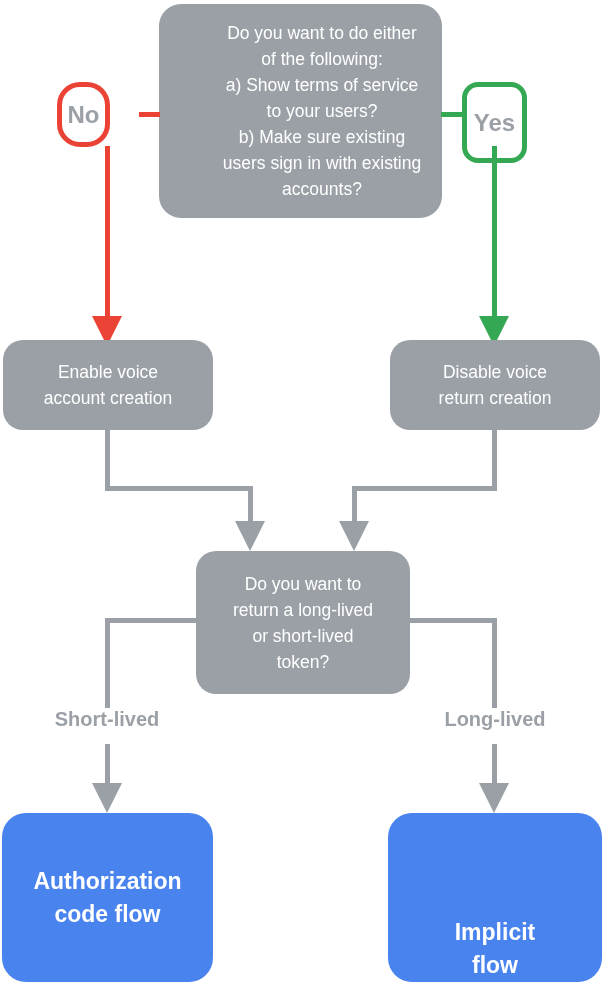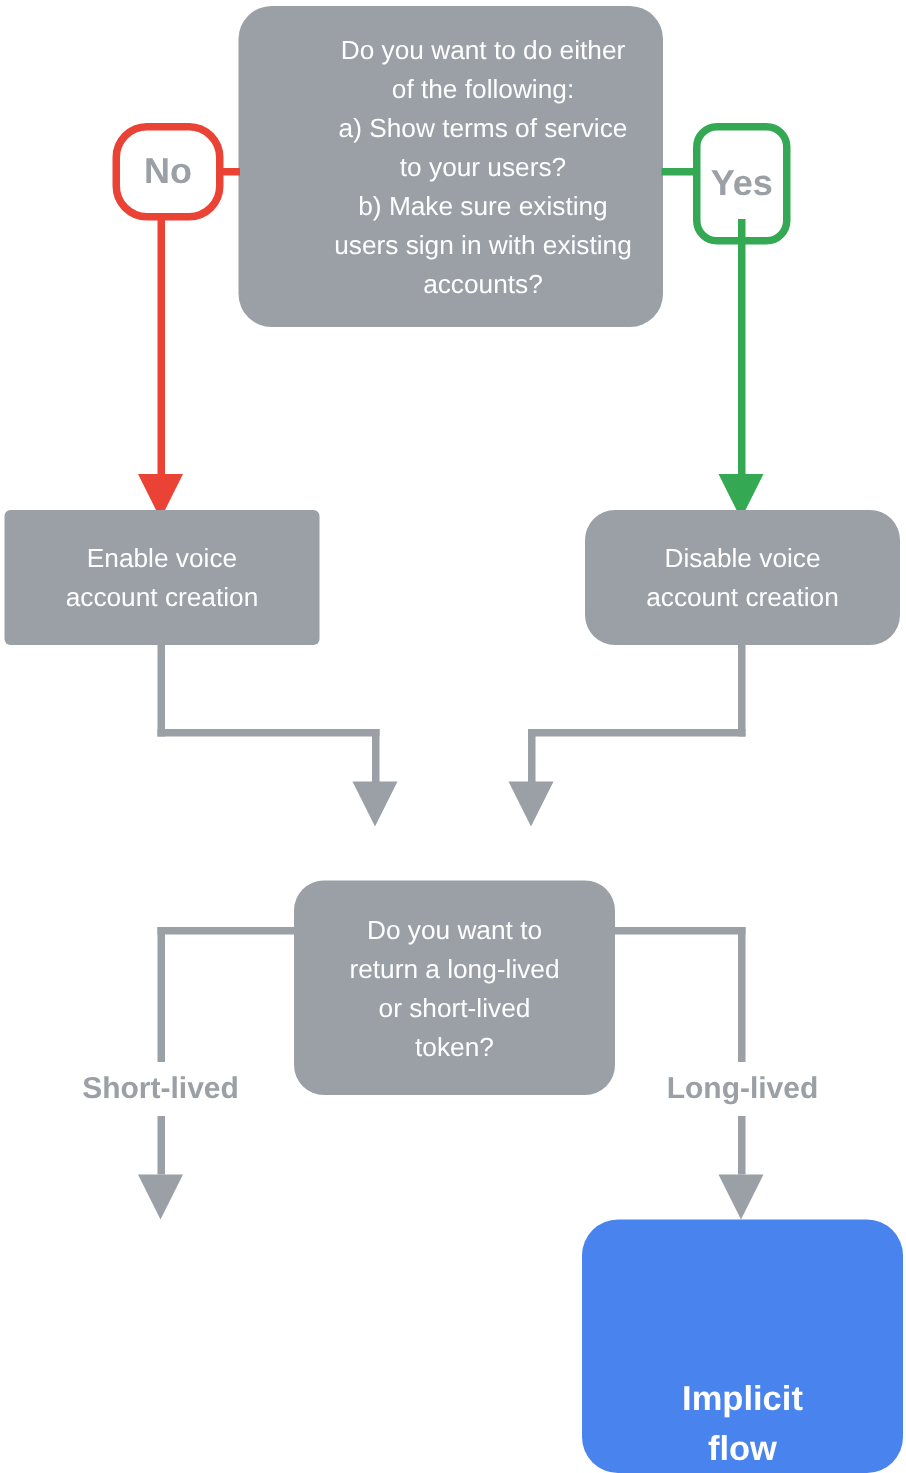--- a/index.html
+++ b/index.html
@@ -31,44 +31,44 @@
   .edge{position:absolute;}
   .edge.red{background:var(--red);}
   .edge.green{background:var(--green);}
   .edge.gray{background:var(--box-gray);}
   .arrowhead{position:absolute;width:0;height:0;
     border-left:15px solid transparent;border-right:15px solid transparent;}
   .arrowhead.red{border-top:30px solid var(--red);}
   .arrowhead.green{border-top:30px solid var(--green);}
   .arrowhead.gray{border-top:30px solid var(--box-gray);}
   .branch-label{position:absolute;background:var(--white);color:var(--label-text);
-    display:flex;align-items:center;justify-content:center;
+    display:flex;align-items:flex-start;justify-content:center;
     font-size:20px;font-weight:bold;}
 
   
   .top-question{left:159px;top:4px;width:283px;height:214px;padding-left:43px;}
-  .no-badge{left:75px;top:82px;width:74px;height:65px;border-radius:23px;}
+  .no-badge{left:57px;top:82px;width:53px;height:65px;border-radius:23px;}
   .yes-badge{left:462px;top:82px;width:65px;height:81px;}
   .no-horiz{left:139px;top:112px;width:21px;height:5px;}
   .yes-horiz{left:441px;top:112px;width:22px;height:5px;}
   .no-vert{left:105px;top:146px;width:5px;height:172px;}
   .yes-vert{left:492px;top:146px;width:5px;height:172px;}
   .no-head{left:92px;top:316px;}
   .yes-head{left:479px;top:316px;}
-  .enable-box{left:3px;top:340px;width:210px;height:90px;border-radius:4px;}
+  .enable-box{left:3px;top:340px;width:210px;height:90px;border-radius:20px;}
   .disable-box{left:390px;top:340px;width:210px;height:90px;border-radius:20px;}
   .enable-out-vert{left:105px;top:430px;width:5px;height:61px;}
   .enable-out-horiz{left:105px;top:486px;width:148px;height:5px;}
   .enable-in-vert{left:248px;top:486px;width:5px;height:36px;}
   .enable-in-head{left:235px;top:521px;}
   .disable-out-vert{left:492px;top:430px;width:5px;height:61px;}
   .disable-out-horiz{left:352px;top:486px;width:145px;height:5px;}
   .disable-in-vert{left:352px;top:486px;width:5px;height:36px;}
   .disable-in-head{left:339px;top:521px;}
-  .token-question{left:196px;top:551px;width:214px;height:143px;border-radius:20px;margin-top:36px;}
+  .token-question{left:196px;top:551px;width:214px;height:143px;border-radius:20px;}
   .short-horiz{left:105px;top:618px;width:91px;height:5px;}
   .short-vert{left:105px;top:618px;width:5px;height:165px;}
   .short-head{left:92px;top:783px;}
   .long-horiz{left:410px;top:618px;width:87px;height:5px;}
   .long-vert{left:492px;top:618px;width:5px;height:165px;}
   .long-head{left:479px;top:783px;}
   .short-label{left:22px;top:708px;width:170px;height:36px;}
   .long-label{left:410px;top:708px;width:170px;height:36px;}
   .auth-box{left:2px;top:813px;width:211px;height:169px;}
   .implicit-box{left:388px;top:813px;width:214px;height:169px;align-items:flex-end;}
@@ -101,21 +101,21 @@
   </div>
   <div class="edge green yes-vert"></div>
   <div class="arrowhead green yes-head"></div>
 
   <div class="node gray-box enable-box">
     <span class="txt">Enable voice
 account creation</span>
   </div>
   <div class="node gray-box disable-box">
     <span class="txt">Disable voice
-account creation</span>
+return creation</span>
   </div>
 
   <div class="edge gray enable-out-vert"></div>
   <div class="edge gray enable-out-horiz"></div>
   <div class="edge gray enable-in-vert"></div>
   <div class="arrowhead gray enable-in-head"></div>
 
   <div class="edge gray disable-out-vert"></div>
   <div class="edge gray disable-out-horiz"></div>
   <div class="edge gray disable-in-vert"></div>
@@ -135,18 +135,22 @@
     <span class="txt">Short-lived</span>
   </div>
 
   <div class="edge gray long-horiz"></div>
   <div class="edge gray long-vert"></div>
   <div class="arrowhead gray long-head"></div>
   <div class="branch-label long-label">
     <span class="txt">Long-lived</span>
   </div>
 
+  <div class="node blue-box auth-box">
+    <span class="txt">Authorization
+code flow</span>
+  </div>
   <div class="node blue-box implicit-box">
     <span class="txt">Implicit
 flow</span>
   </div>
 
 </div>
 
 </body></html>

